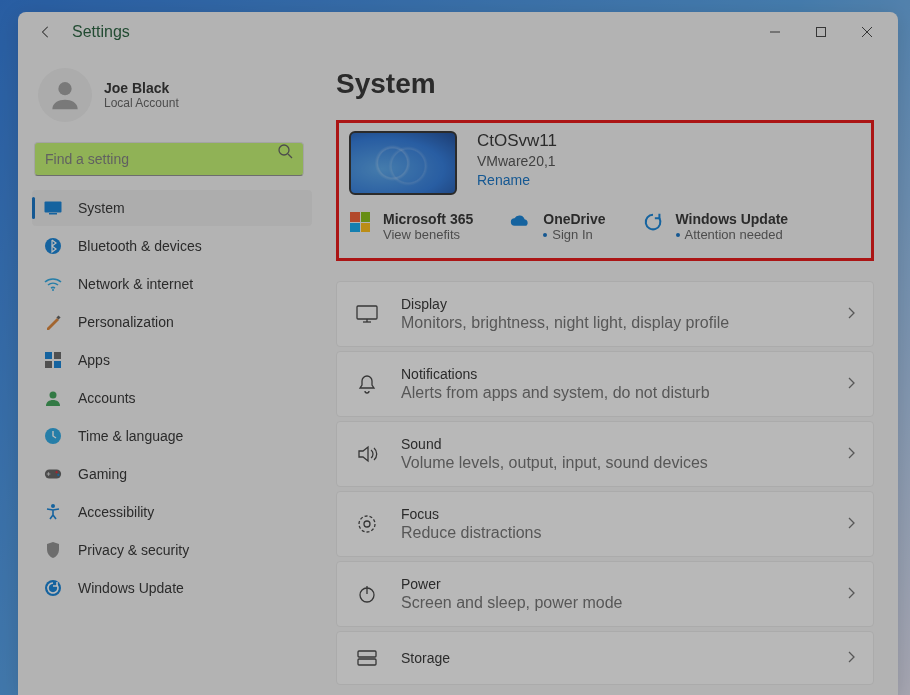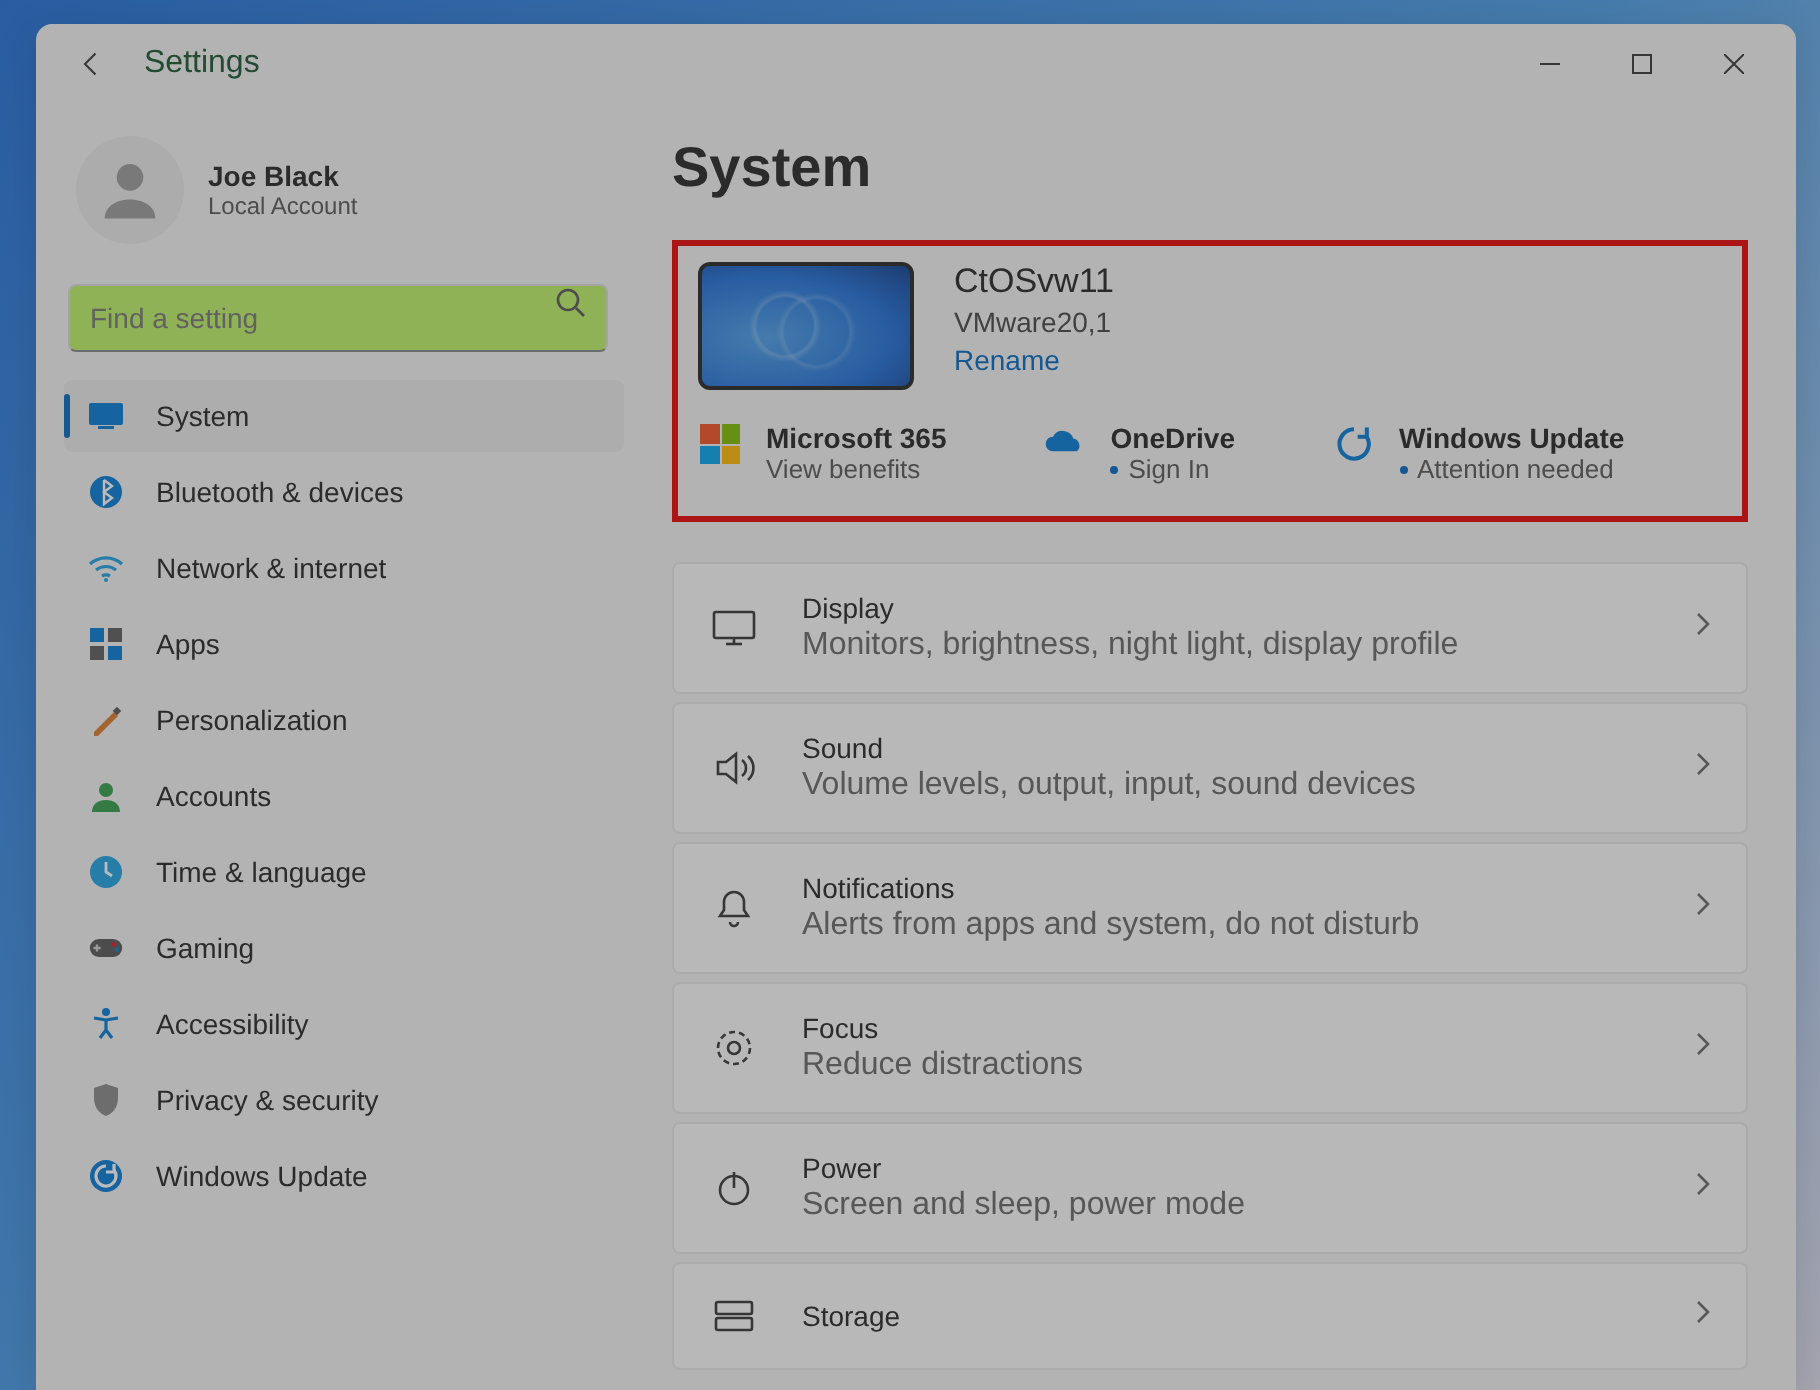--- a/index.html
+++ b/index.html
@@ -26,21 +26,21 @@
 .nav-icon { width: 18px; height: 18px; display: flex; align-items: center; justify-content: center; }
 .content { flex: 1; padding: 16px 24px 0 18px; overflow-y: auto; }
 .page-title { font-size: 28px; font-weight: 600; margin-bottom: 20px; color: #222; }
 .highlight-box { border: 3px solid #e60000; padding: 8px 10px 16px 10px; margin-bottom: 20px; }
 .device-row { display: flex; align-items: flex-start; gap: 20px; margin-bottom: 16px; }
 .device-thumb { width: 108px; height: 64px; border: 2px solid #222; border-radius: 6px; background: radial-gradient(ellipse at 30% 60%, #4a9ee8 0%, #1e6fd9 60%, #0c3d8f 100%); position: relative; overflow: hidden; }
 .device-thumb::after { content: ""; position: absolute; inset: 0; background: radial-gradient(circle at 40% 50%, transparent 20%, rgba(255,255,255,0.2) 22%, transparent 26%), radial-gradient(circle at 55% 55%, transparent 24%, rgba(255,255,255,0.15) 26%, transparent 30%); }
 .device-name { font-size: 17px; font-weight: 400; color: #222; }
 .device-model { font-size: 14px; color: #444; margin-top: 2px; }
 .rename-link { font-size: 14px; color: #0067c0; margin-top: 3px; cursor: pointer; }
-.service-row { display: flex; gap: 48px; }
+.service-row { display: flex; gap: 36px; }
 .service { display: flex; align-items: flex-start; gap: 12px; }
 .service-icon { width: 22px; height: 22px; display: flex; align-items: center; justify-content: center; }
 .service-title { font-size: 14px; font-weight: 600; color: #222; }
 .service-sub { font-size: 13px; color: #555; display: flex; align-items: center; gap: 5px; }
 .bullet { width: 4px; height: 4px; border-radius: 50%; background: #0067c0; display: inline-block; }
 .setting-list { display: flex; flex-direction: column; gap: 4px; }
 .setting-item { display: flex; align-items: center; gap: 22px; background: #fbfbfb; border: 1px solid #e6e6e6; border-radius: 4px; padding: 14px 18px; cursor: pointer; }
 .setting-icon { width: 24px; height: 24px; display: flex; align-items: center; justify-content: center; color: #333; }
 .setting-title { font-size: 14px; color: #222; }
 .setting-desc { font-size: 16px; color: #666; margin-top: 2px; }
@@ -122,37 +122,37 @@
             <span class="nav-icon">
               <svg width="18" height="14" viewBox="0 0 18 14">
                 <path d="M1 5a12 12 0 0116 0M4 8a8 8 0 0110 0M7 11a4 4 0 014 0" stroke="#1ba1e2" stroke-width="1.6" fill="none"></path>
                 <circle cx="9" cy="13" r="1" fill="#1ba1e2"></circle>
               </svg>
             </span>
             <span>Network &amp; internet</span>
           </div>
           <div class="nav-item">
             <span class="nav-icon">
+              <svg width="18" height="18" viewBox="0 0 18 18">
+                <path d="M3 15L13 5l2 2L5 17H3v-2z" fill="#d97b29"></path>
+                <rect x="13" y="3" width="3" height="3" transform="rotate(45 14.5 4.5)" fill="#555"></rect>
+              </svg>
+            </span>
+            <span>Personalization</span>
+          </div>
+          <div class="nav-item">
+            <span class="nav-icon">
               <svg width="16" height="16" viewBox="0 0 16 16">
                 <rect x="0" y="0" width="7" height="7" fill="#0078d4"></rect>
                 <rect x="9" y="0" width="7" height="7" fill="#5b5b5b"></rect>
                 <rect x="0" y="9" width="7" height="7" fill="#5b5b5b"></rect>
                 <rect x="9" y="9" width="7" height="7" fill="#0078d4"></rect>
               </svg>
             </span>
             <span>Apps</span>
-          </div>
-          <div class="nav-item">
-            <span class="nav-icon">
-              <svg width="18" height="18" viewBox="0 0 18 18">
-                <path d="M3 15L13 5l2 2L5 17H3v-2z" fill="#d97b29"></path>
-                <rect x="13" y="3" width="3" height="3" transform="rotate(45 14.5 4.5)" fill="#555"></rect>
-              </svg>
-            </span>
-            <span>Personalization</span>
           </div>
           <div class="nav-item">
             <span class="nav-icon">
               <svg width="18" height="18" viewBox="0 0 18 18">
                 <circle cx="9" cy="6" r="3.5" fill="#2e9c4a"></circle>
                 <path d="M2 17c0-4 3-6 7-6s7 2 7 6" fill="#2e9c4a"></path>
               </svg>
             </span>
             <span>Accounts</span>
           </div>
@@ -277,50 +277,50 @@
             <div>
               <div class="setting-title">Display</div>
               <div class="setting-desc">Monitors, brightness, night light, display profile</div>
             </div>
             <div class="chevron"><svg width="8" height="12" viewBox="0 0 8 12">
                 <path d="M2 1l5 5-5 5" stroke="#666" fill="none" stroke-width="1.3"></path>
               </svg></div>
           </div>
           <div class="setting-item">
             <div class="setting-icon">
+              <svg width="18" height="20" viewBox="0 0 18 20">
+                <path d="M9 2a5 5 0 00-5 5v4l-2 3h14l-2-3V7a5 5 0 00-5-5z" stroke="#333" fill="none" stroke-width="1.3"></path>
+                <path d="M7 17a2 2 0 004 0" stroke="#333" fill="none" stroke-width="1.3"></path>
+              </svg>
+            </div>
+            <div>
+              <div class="setting-title">Notifications</div>
+              <div class="setting-desc">Alerts from apps and system, do not disturb</div>
+            </div>
+            <div class="chevron"><svg width="8" height="12" viewBox="0 0 8 12">
+                <path d="M2 1l5 5-5 5" stroke="#666" fill="none" stroke-width="1.3"></path>
+              </svg></div>
+          </div>
+          <div class="setting-item">
+            <div class="setting-icon">
               <svg width="22" height="18" viewBox="0 0 22 18">
                 <path d="M3 6v6h4l5 4V2L7 6H3z" stroke="#333" fill="none" stroke-width="1.3"></path>
                 <path d="M15 5a5 5 0 010 8M18 3a8 8 0 010 12" stroke="#333" fill="none" stroke-width="1.3"></path>
               </svg>
             </div>
             <div>
               <div class="setting-title">Sound</div>
               <div class="setting-desc">Volume levels, output, input, sound devices</div>
             </div>
             <div class="chevron"><svg width="8" height="12" viewBox="0 0 8 12">
                 <path d="M2 1l5 5-5 5" stroke="#666" fill="none" stroke-width="1.3"></path>
               </svg></div>
           </div>
           <div class="setting-item">
             <div class="setting-icon">
-              <svg width="18" height="20" viewBox="0 0 18 20">
-                <path d="M9 2a5 5 0 00-5 5v4l-2 3h14l-2-3V7a5 5 0 00-5-5z" stroke="#333" fill="none" stroke-width="1.3"></path>
-                <path d="M7 17a2 2 0 004 0" stroke="#333" fill="none" stroke-width="1.3"></path>
-              </svg>
-            </div>
-            <div>
-              <div class="setting-title">Notifications</div>
-              <div class="setting-desc">Alerts from apps and system, do not disturb</div>
-            </div>
-            <div class="chevron"><svg width="8" height="12" viewBox="0 0 8 12">
-                <path d="M2 1l5 5-5 5" stroke="#666" fill="none" stroke-width="1.3"></path>
-              </svg></div>
-          </div>
-          <div class="setting-item">
-            <div class="setting-icon">
               <svg width="20" height="20" viewBox="0 0 20 20">
                 <circle cx="10" cy="10" r="8" stroke="#333" fill="none" stroke-width="1.3" stroke-dasharray="3 2"></circle>
                 <circle cx="10" cy="10" r="3" stroke="#333" fill="none" stroke-width="1.3"></circle>
               </svg>
             </div>
             <div>
               <div class="setting-title">Focus</div>
               <div class="setting-desc">Reduce distractions</div>
             </div>
             <div class="chevron"><svg width="8" height="12" viewBox="0 0 8 12">

